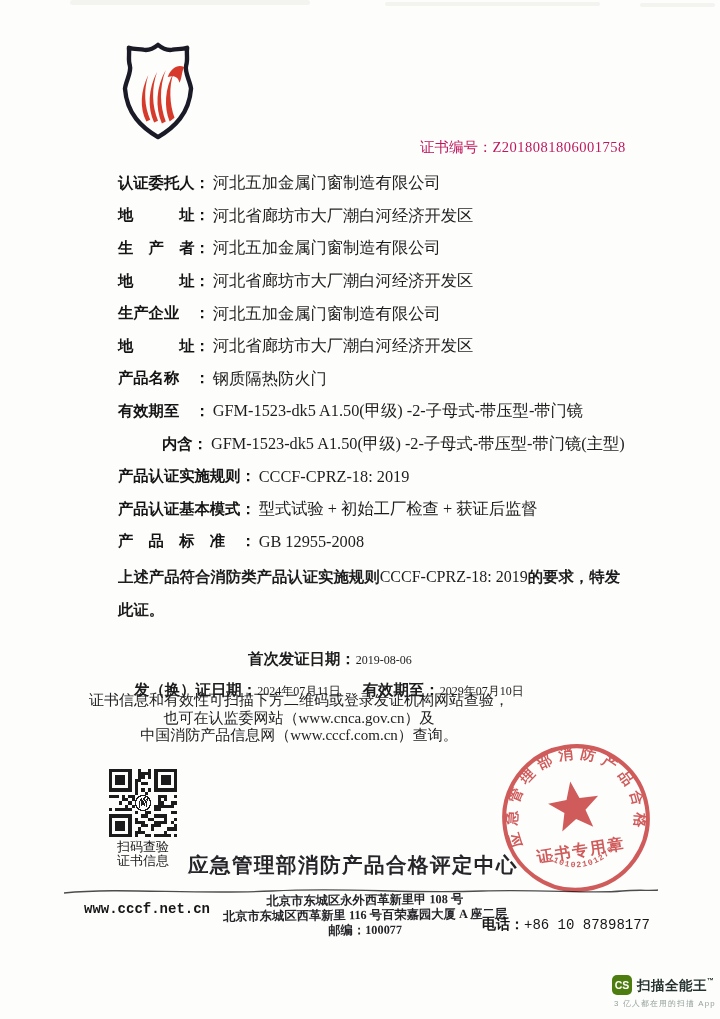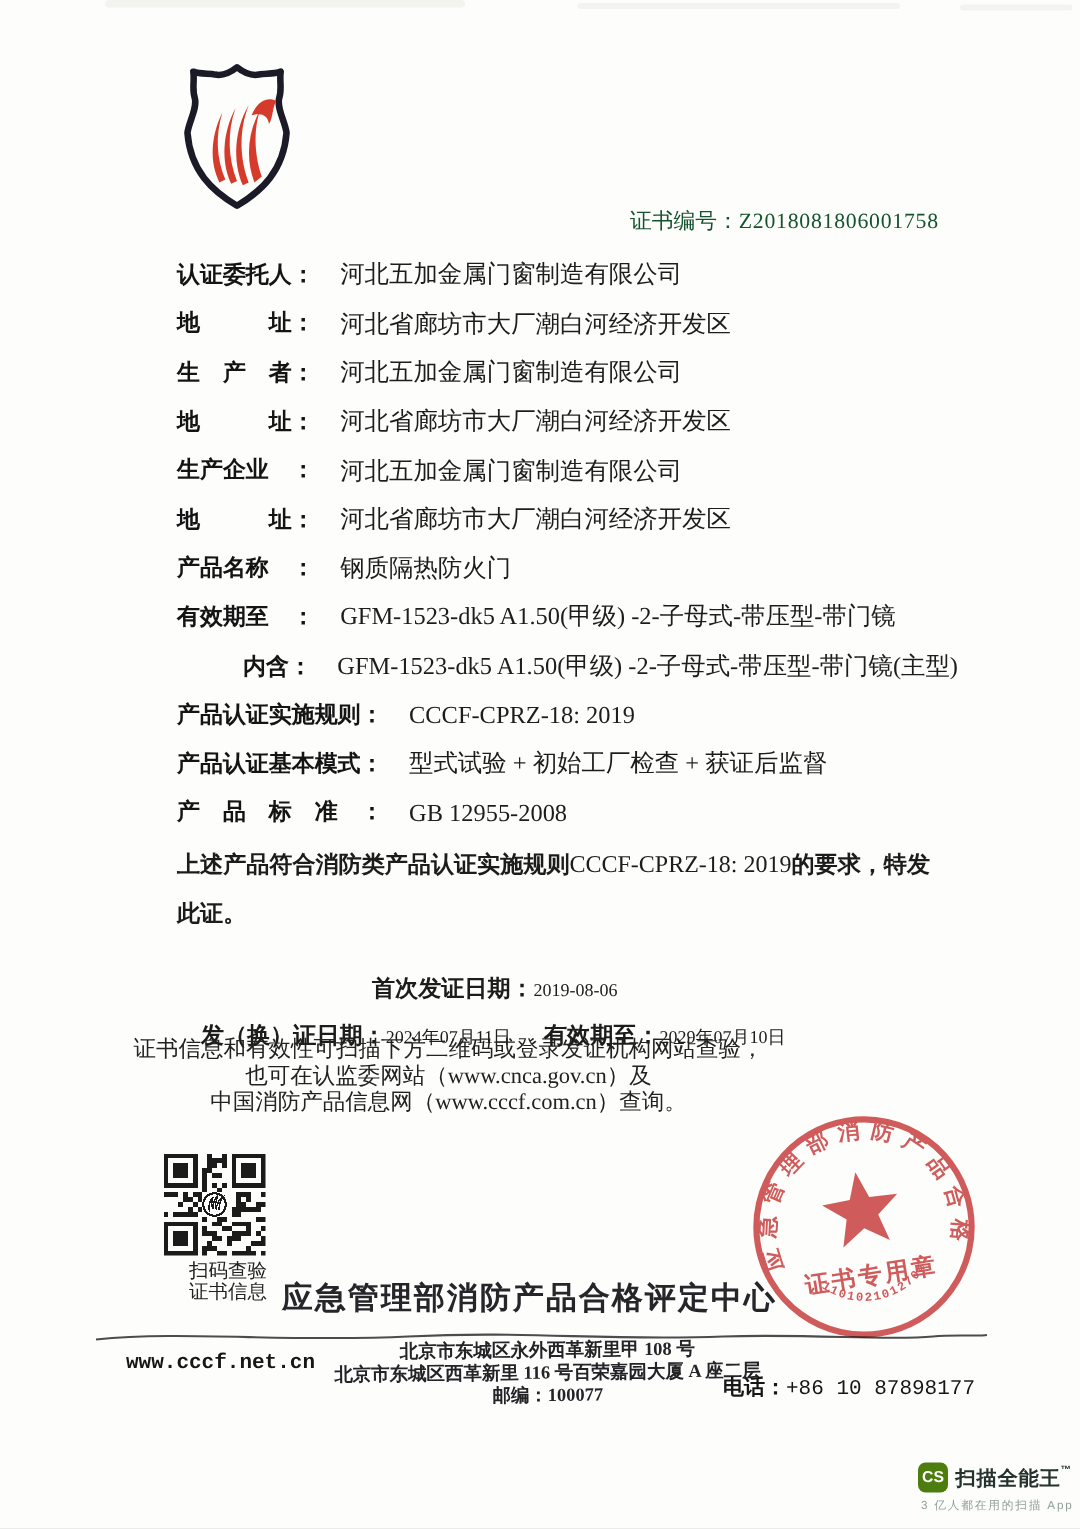--- a/index.html
+++ b/index.html
@@ -3,45 +3,45 @@
 <meta charset="utf-8">
 <style>
   html,body{margin:0;padding:0;background:#dedede;}
   .page{position:relative;width:720px;height:1019px;background:#fdfdfc;overflow:hidden;
         font-family:"Liberation Serif","DejaVu Serif",serif;color:#1c1c1c;}
   .smudge{position:absolute;background:#f3f3f0;border-radius:3px;}
 
   
   .logo{position:absolute;left:114px;top:40px;width:88px;height:102px;}
   .title{position:absolute;left:247px;top:68px;font-size:29px;font-weight:700;letter-spacing:4px;color:#181820;}
-  .certno{position:absolute;left:420px;top:138px;font-size:14.5px;color:#14532d;}
+  .certno{position:absolute;left:420px;top:138px;font-size:14.5px;color:#be185d;}
   .certno .num{letter-spacing:.5px;}
 
   
   .fields{position:absolute;left:118px;top:167px;width:500px;}
   .frow{display:flex;align-items:center;height:32.6px;white-space:pre;}
   .frow.indent{padding-left:44px;}
   .flbl{font-family:"Liberation Sans","DejaVu Sans",sans-serif;font-weight:700;font-size:15.3px;color:#141414;}
-  .fval{font-size:16.3px;margin-left:17px;color:#1d1d1d;}
+  .fval{font-size:16.3px;margin-left:3px;color:#1d1d1d;}
 
   .statement{position:absolute;left:118px;top:561px;width:502px;line-height:32.5px;font-size:15.4px;}
   .statement .zh{font-family:"Liberation Sans","DejaVu Sans",sans-serif;font-weight:700;}
   .statement .code{font-size:16px;}
 
   .firstissue{position:absolute;left:232px;top:631px;white-space:pre;}
   .dates{position:absolute;left:118px;top:662px;white-space:pre;}
   .blbl{font-family:"Liberation Sans","DejaVu Sans",sans-serif;font-weight:700;font-size:15.4px;}
   .bval{font-size:12px;}
   .gap{display:inline-block;width:22px;}
 
   .notes{position:absolute;left:0;top:692px;width:598px;text-align:center;
          font-size:15px;font-weight:400;line-height:17.6px;color:#222;}
 
   
-  .qr{position:absolute;left:108px;top:769px;width:70px;text-align:right;font-family:Liberation Serif, serif;}
+  .qr{position:absolute;left:108px;top:769px;width:70px;text-align:center;font-family:Liberation Serif, serif;}
   .qr svg{display:block;margin:0 auto;}
   .qrcap{font-size:13px;line-height:14px;margin-top:3px;color:#222;}
 
   .orgname{position:absolute;left:188px;top:851px;font-size:20.5px;font-weight:600;
            letter-spacing:1.5px;color:#26262a;}
 
   .divider{position:absolute;left:62px;top:884px;}
 
   
   .website{position:absolute;left:84px;top:901px;font-family:"Liberation Mono","DejaVu Sans Mono",monospace;

